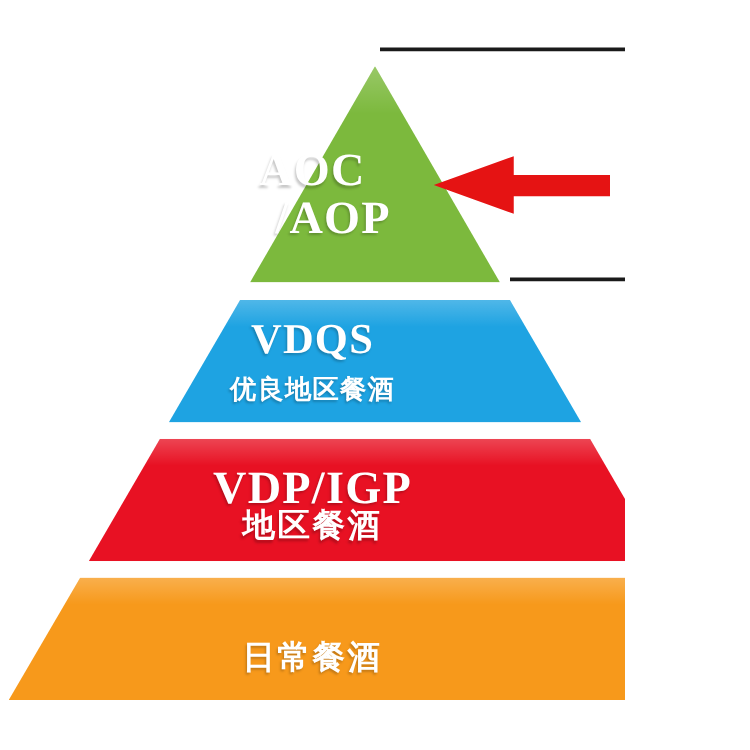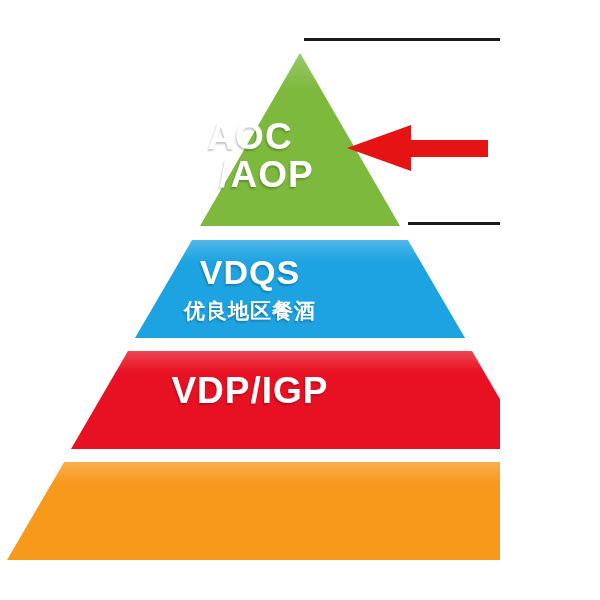--- a/index.html
+++ b/index.html
@@ -1,18 +1,18 @@
 <!DOCTYPE html>
 <html><head>
 <meta charset="utf-8">
 <style>
   html,body{margin:0;padding:0;background:#ffffff;}
   #stage{
     position:relative;width:500px;height:600px;background:#ffffff;overflow:hidden;
-    font-family:Liberation Sans, sans-serif;
+    font-family:Liberation Serif, serif;
   }
   .band{position:absolute;}
   .band::before{ 
     content:"";position:absolute;inset:0;
     background:linear-gradient(rgba(255,255,255,.22),rgba(255,255,255,0) 22%);
   }
   .tri{
     left:200px;top:53px;width:200px;height:173px;
     clip-path:polygon(50% 0,100% 100%,0 100%);
   }
@@ -55,22 +55,24 @@
   <div class="band tri" style="background: rgb(124, 185, 61);"></div>
   <div class="lvl-text code-big" style="top:118px;">AOC</div>
   <div class="lvl-text code-big" style="top:156px;margin-left:33px;">/AOP</div>
 
   <div class="band trap-vdqs" style="background: rgb(30, 163, 226);"></div>
   <div class="lvl-text code-vdqs" style="top:254px;">VDQS</div>
   <div class="lvl-text sub-sm" style="top:299px;">优良地区餐酒</div>
 
   <div class="band trap-vdp" style="background: rgb(232, 17, 35);"></div>
   <div class="lvl-text code-big" style="top:372px;text-align:center;">VDP/IGP</div>
+  <div class="lvl-text sub-md" style="top:407px;">地区餐酒</div>
 
   <div class="band trap-vdt" style="background: rgb(247, 153, 27);"></div>
+  <div class="lvl-text sub-md" style="top:512px;">日常餐酒</div>
 
   <svg class="arrow-svg" viewBox="0 0 148 60" aria-hidden="true">
     <polygon points="3,30 67,7 67,22 144,22 144,39 67,39 67,53" fill="#e51313"></polygon>
   </svg>
 
   <div class="here-label" style="color: rgb(181, 25, 27);">我们在这里</div>
 
 </div>
 
 </body></html>

